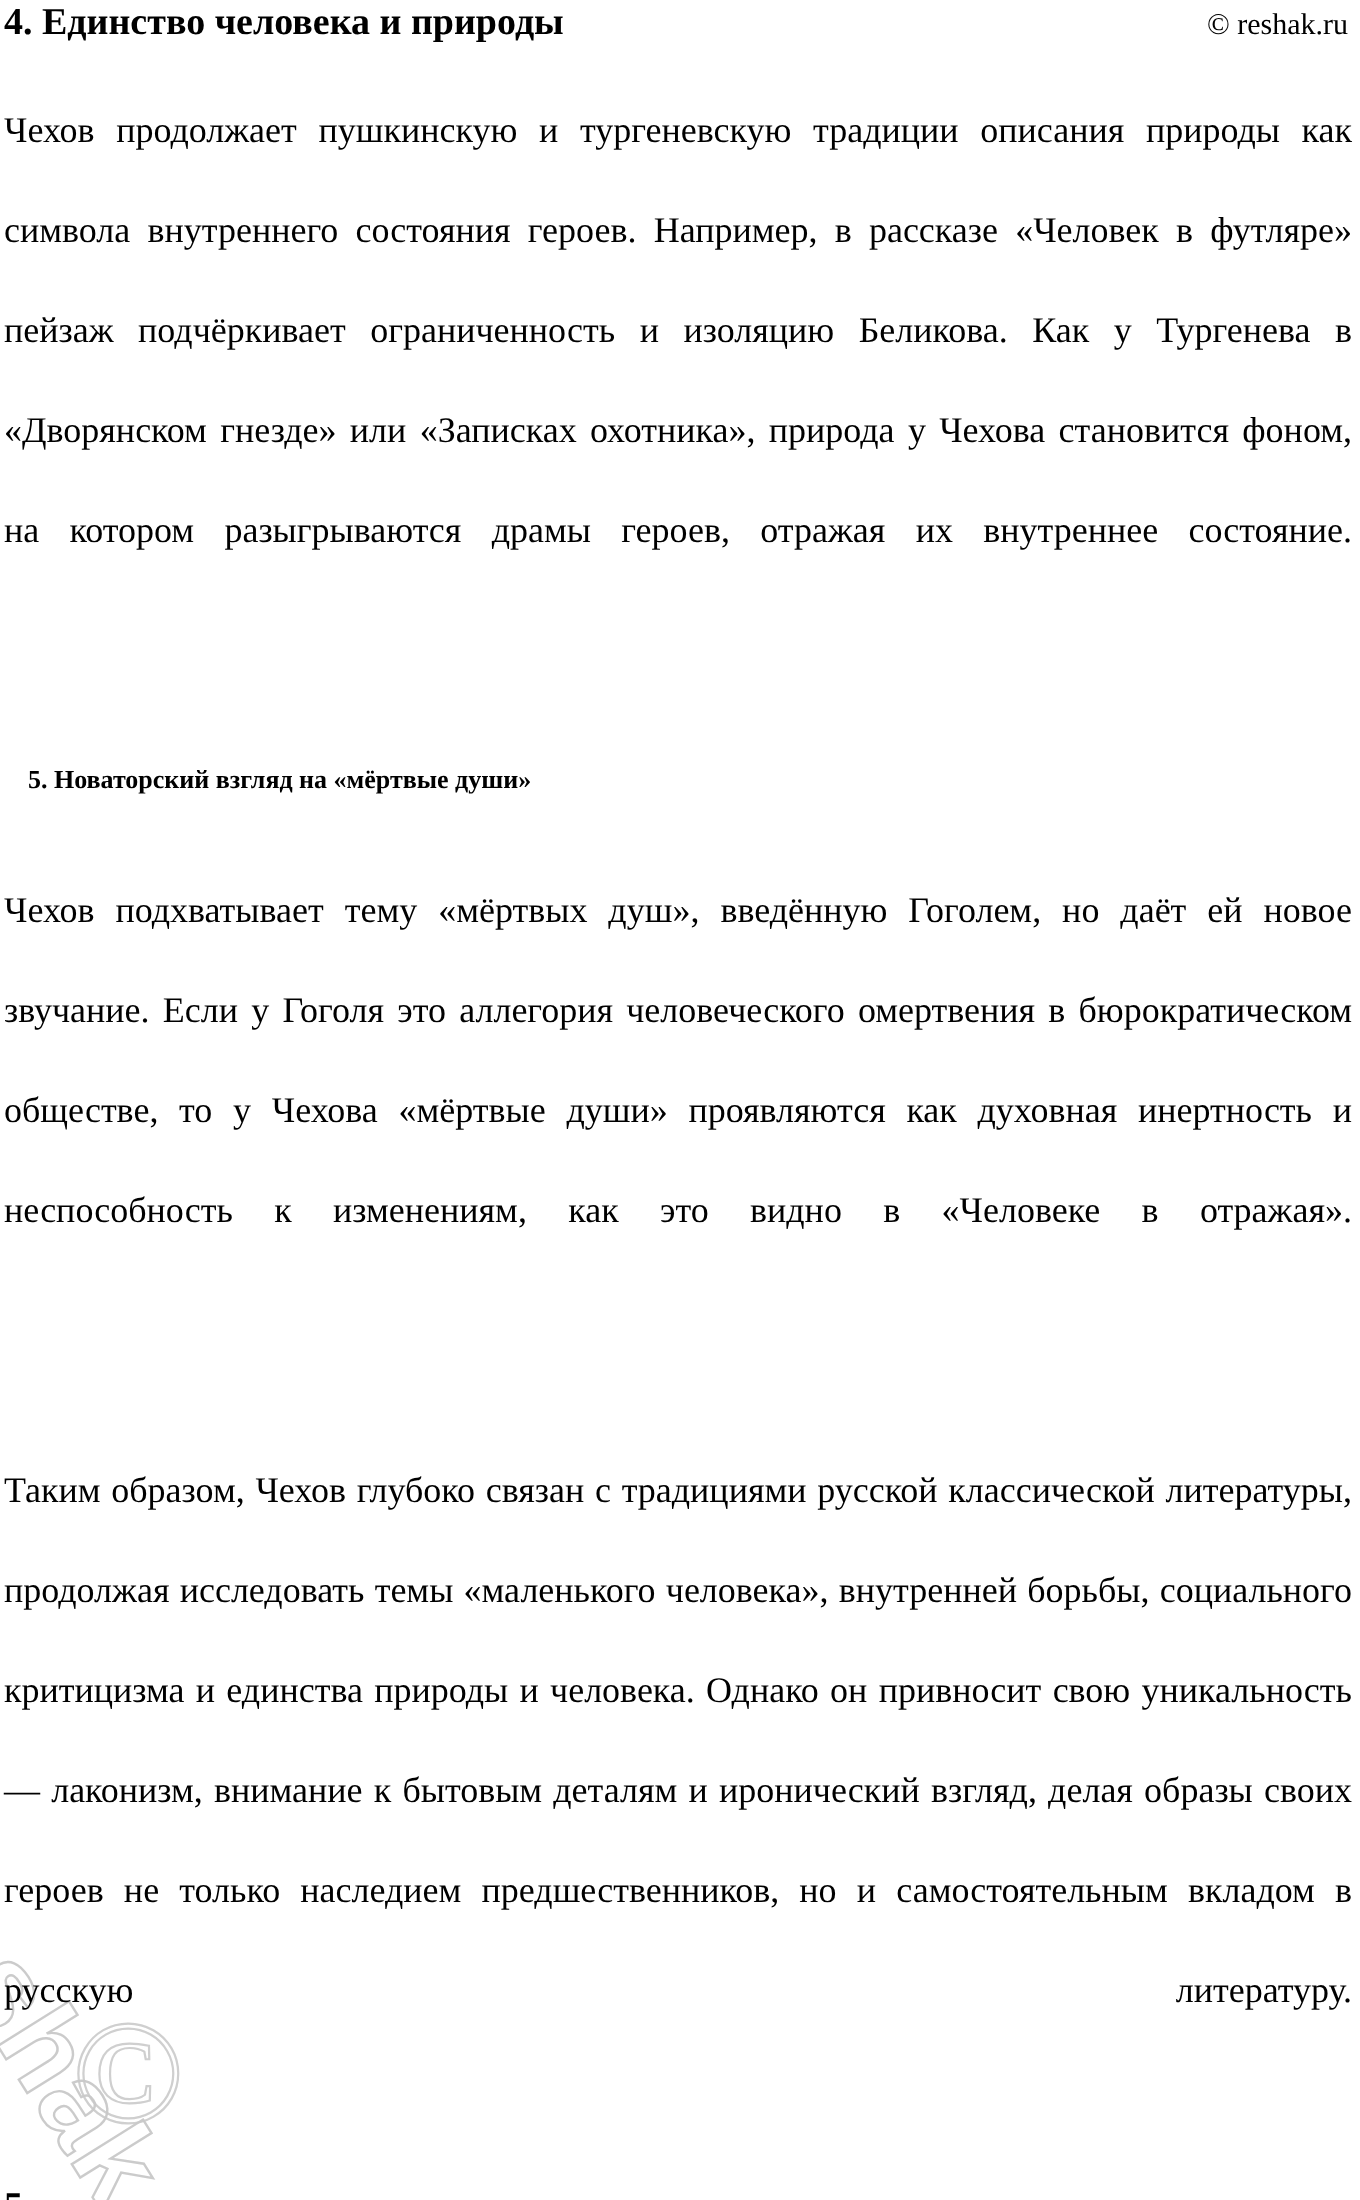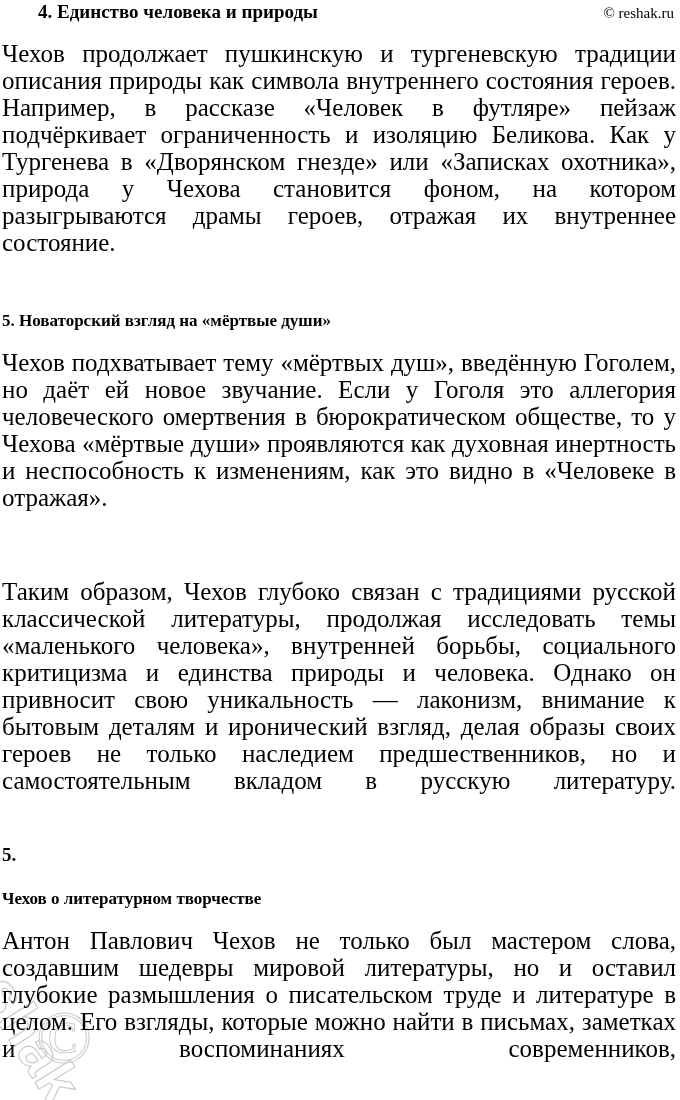--- a/index.html
+++ b/index.html
@@ -70,41 +70,40 @@
     display: flex;
     align-items: baseline;
     justify-content: space-between;
     height: 26px;
   }
   .h-section {
     font-size: 19px;
     font-weight: 700;
     line-height: 24px;
     white-space: nowrap;
-    margin-left: 36px;
   }
   .credit {
     font-size: 15px;
     font-weight: 400;
     line-height: 24px;
     white-space: nowrap;
     padding-right: 2px;
   }
 
   h2.heading {
-    font-size: 17px;
+    font-size: 13px;
     font-weight: 700;
     line-height: 24px;
-    margin: 0;
+    margin: 12px;
     padding: 0;
   }
 
   p.para {
-    font-size: 25px;
-    line-height: 27px;
+    font-size: 18px;
+    line-height: 50px;
     margin: 0;
     padding: 0;
     text-align: justify;
     text-justify: inter-word;
     hyphens: none;
   }
   
 
   .gap-14 { height: 14px; }
   .gap-16 { height: 16px; }

